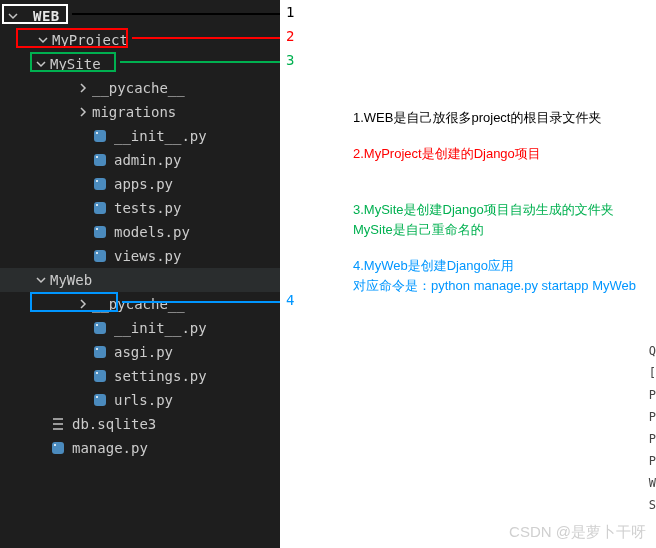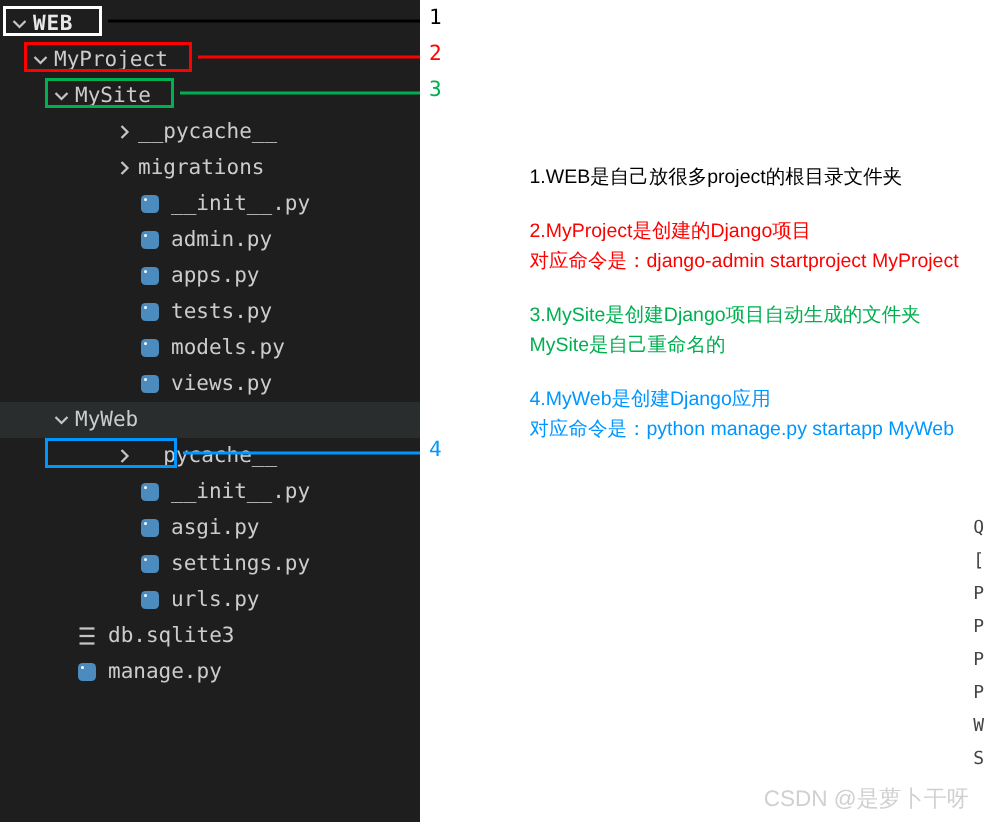--- a/index.html
+++ b/index.html
@@ -43,23 +43,23 @@
       width: 16px;
       height: 16px;
       display: inline-flex;
       align-items: center;
       justify-content: center;
       margin-right: 6px;
       flex-shrink: 0;
     }
     .icon svg { width: 16px; height: 16px; }
     .label { color: #cccccc; }
-    .root-label { font-weight: 700; color: #e7e7e7; letter-spacing: 0.5px; }
+    .root-label { font-weight: 700; color: #e7e7e7; letter-spacing: 0.5px; margin-left: 11px; }
     .indent-0 { padding-left: 6px; }
-    .indent-1 { padding-left: 20px; }
+    .indent-1 { padding-left: 36px; }
     .indent-2 { padding-left: 34px; }
     .indent-3 { padding-left: 76px; text-align: right; }
     .sel { background: #2a2d2e; }
     .box {
       position: absolute;
       border: 2px solid;
       pointer-events: none;
     }
     .box-white { border-color: #ffffff; }
     .box-red { border-color: #ff0000; }
@@ -328,21 +328,20 @@
   <div class="arrow" style="background:#00b050; left:-160px; top:61px; width:160px;"></div>
   <div class="arrow" style="background:#0096ff; left:-158px; top:301px; width:158px;"></div>
 
   <div class="numlabel n1" style="left:6px; top:4px;">1</div>
   <div class="numlabel n2" style="left:6px; top:28px;">2</div>
   <div class="numlabel n3" style="left:6px; top:52px;">3</div>
   <div class="numlabel n4" style="left:6px; top:292px;">4</div>
 
   <div class="text-block t1" style="left:30px; top:108px;">1.WEB是自己放很多project的根目录文件夹</div>
   <div class="text-block t2" style="left:30px; top:144px;">2.MyProject是创建的Django项目</div>
-  <div class="text-block t2" style="left:30px; top:164px;">对应命令是：django-admin startproject MyProject</div>
   <div class="text-block t3" style="left:30px; top:200px;">3.MySite是创建Django项目自动生成的文件夹</div>
   <div class="text-block t3" style="left:30px; top:220px;">MySite是自己重命名的</div>
   <div class="text-block t4" style="left:30px; top:256px;">4.MyWeb是创建Django应用</div>
   <div class="text-block t4" style="left:30px; top:276px;">对应命令是：python manage.py startapp MyWeb</div>
 
   <div class="cut" id="cut">
       <div>Q</div>
       <div>[</div>
       <div>P</div>
       <div>P</div>

